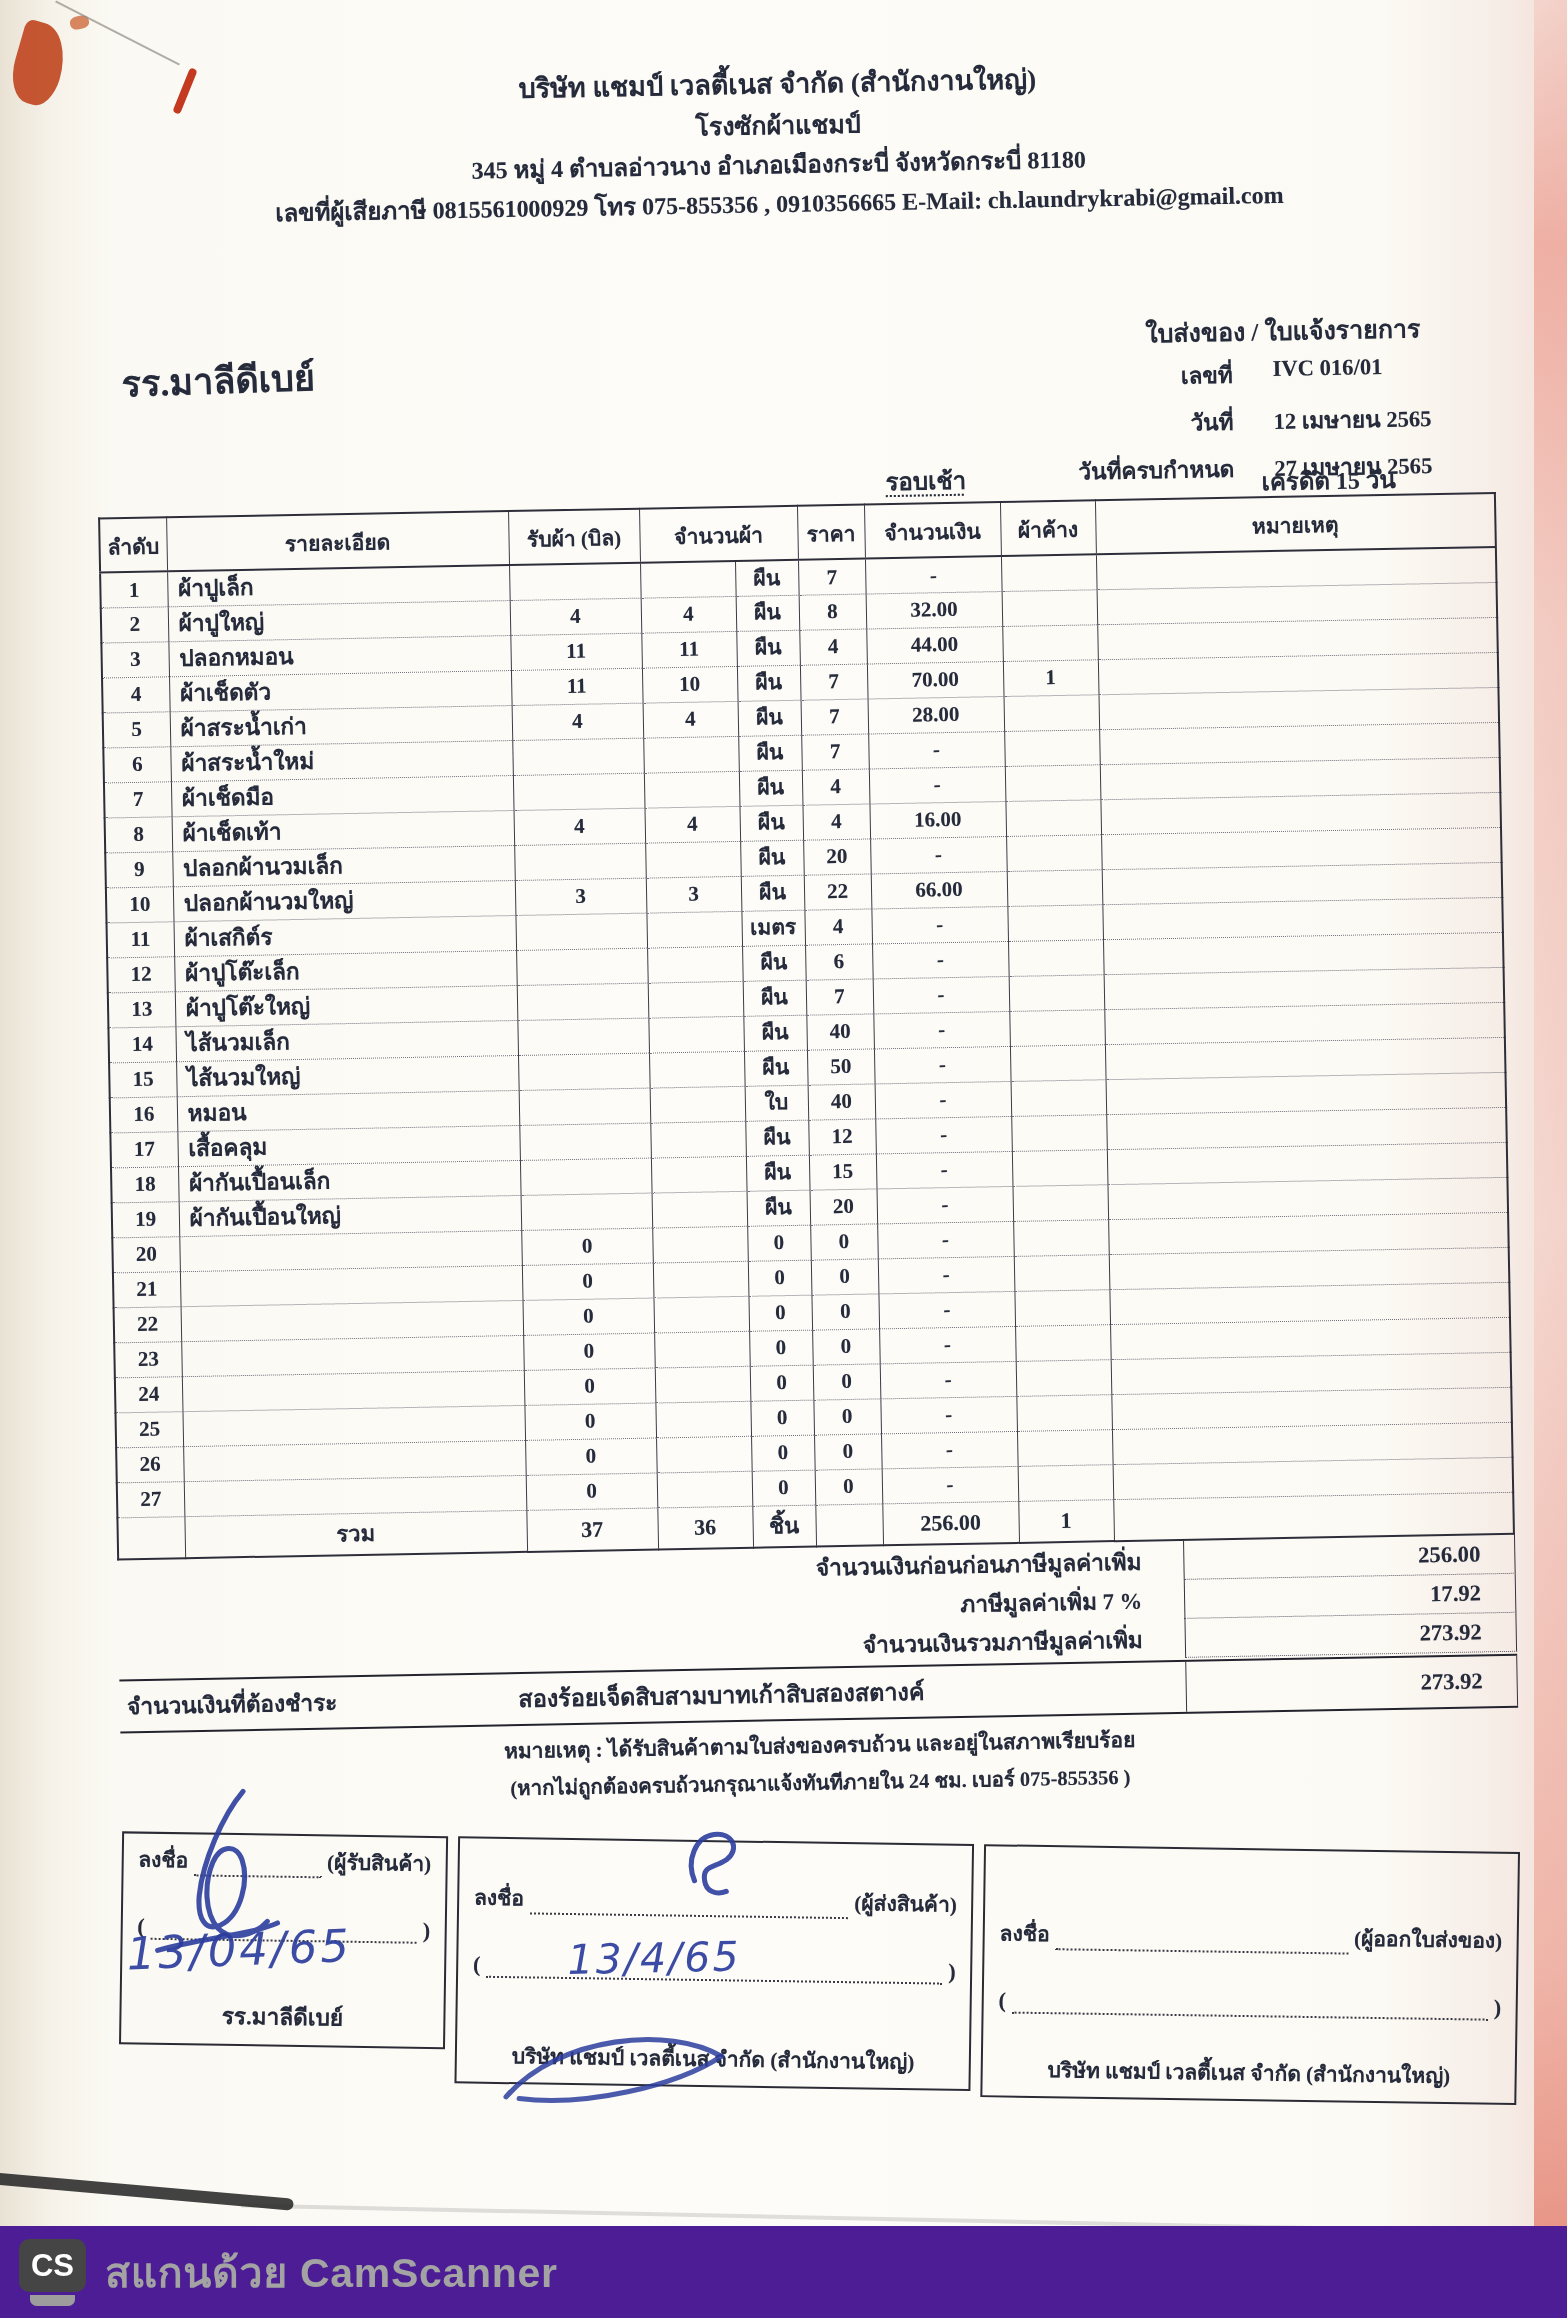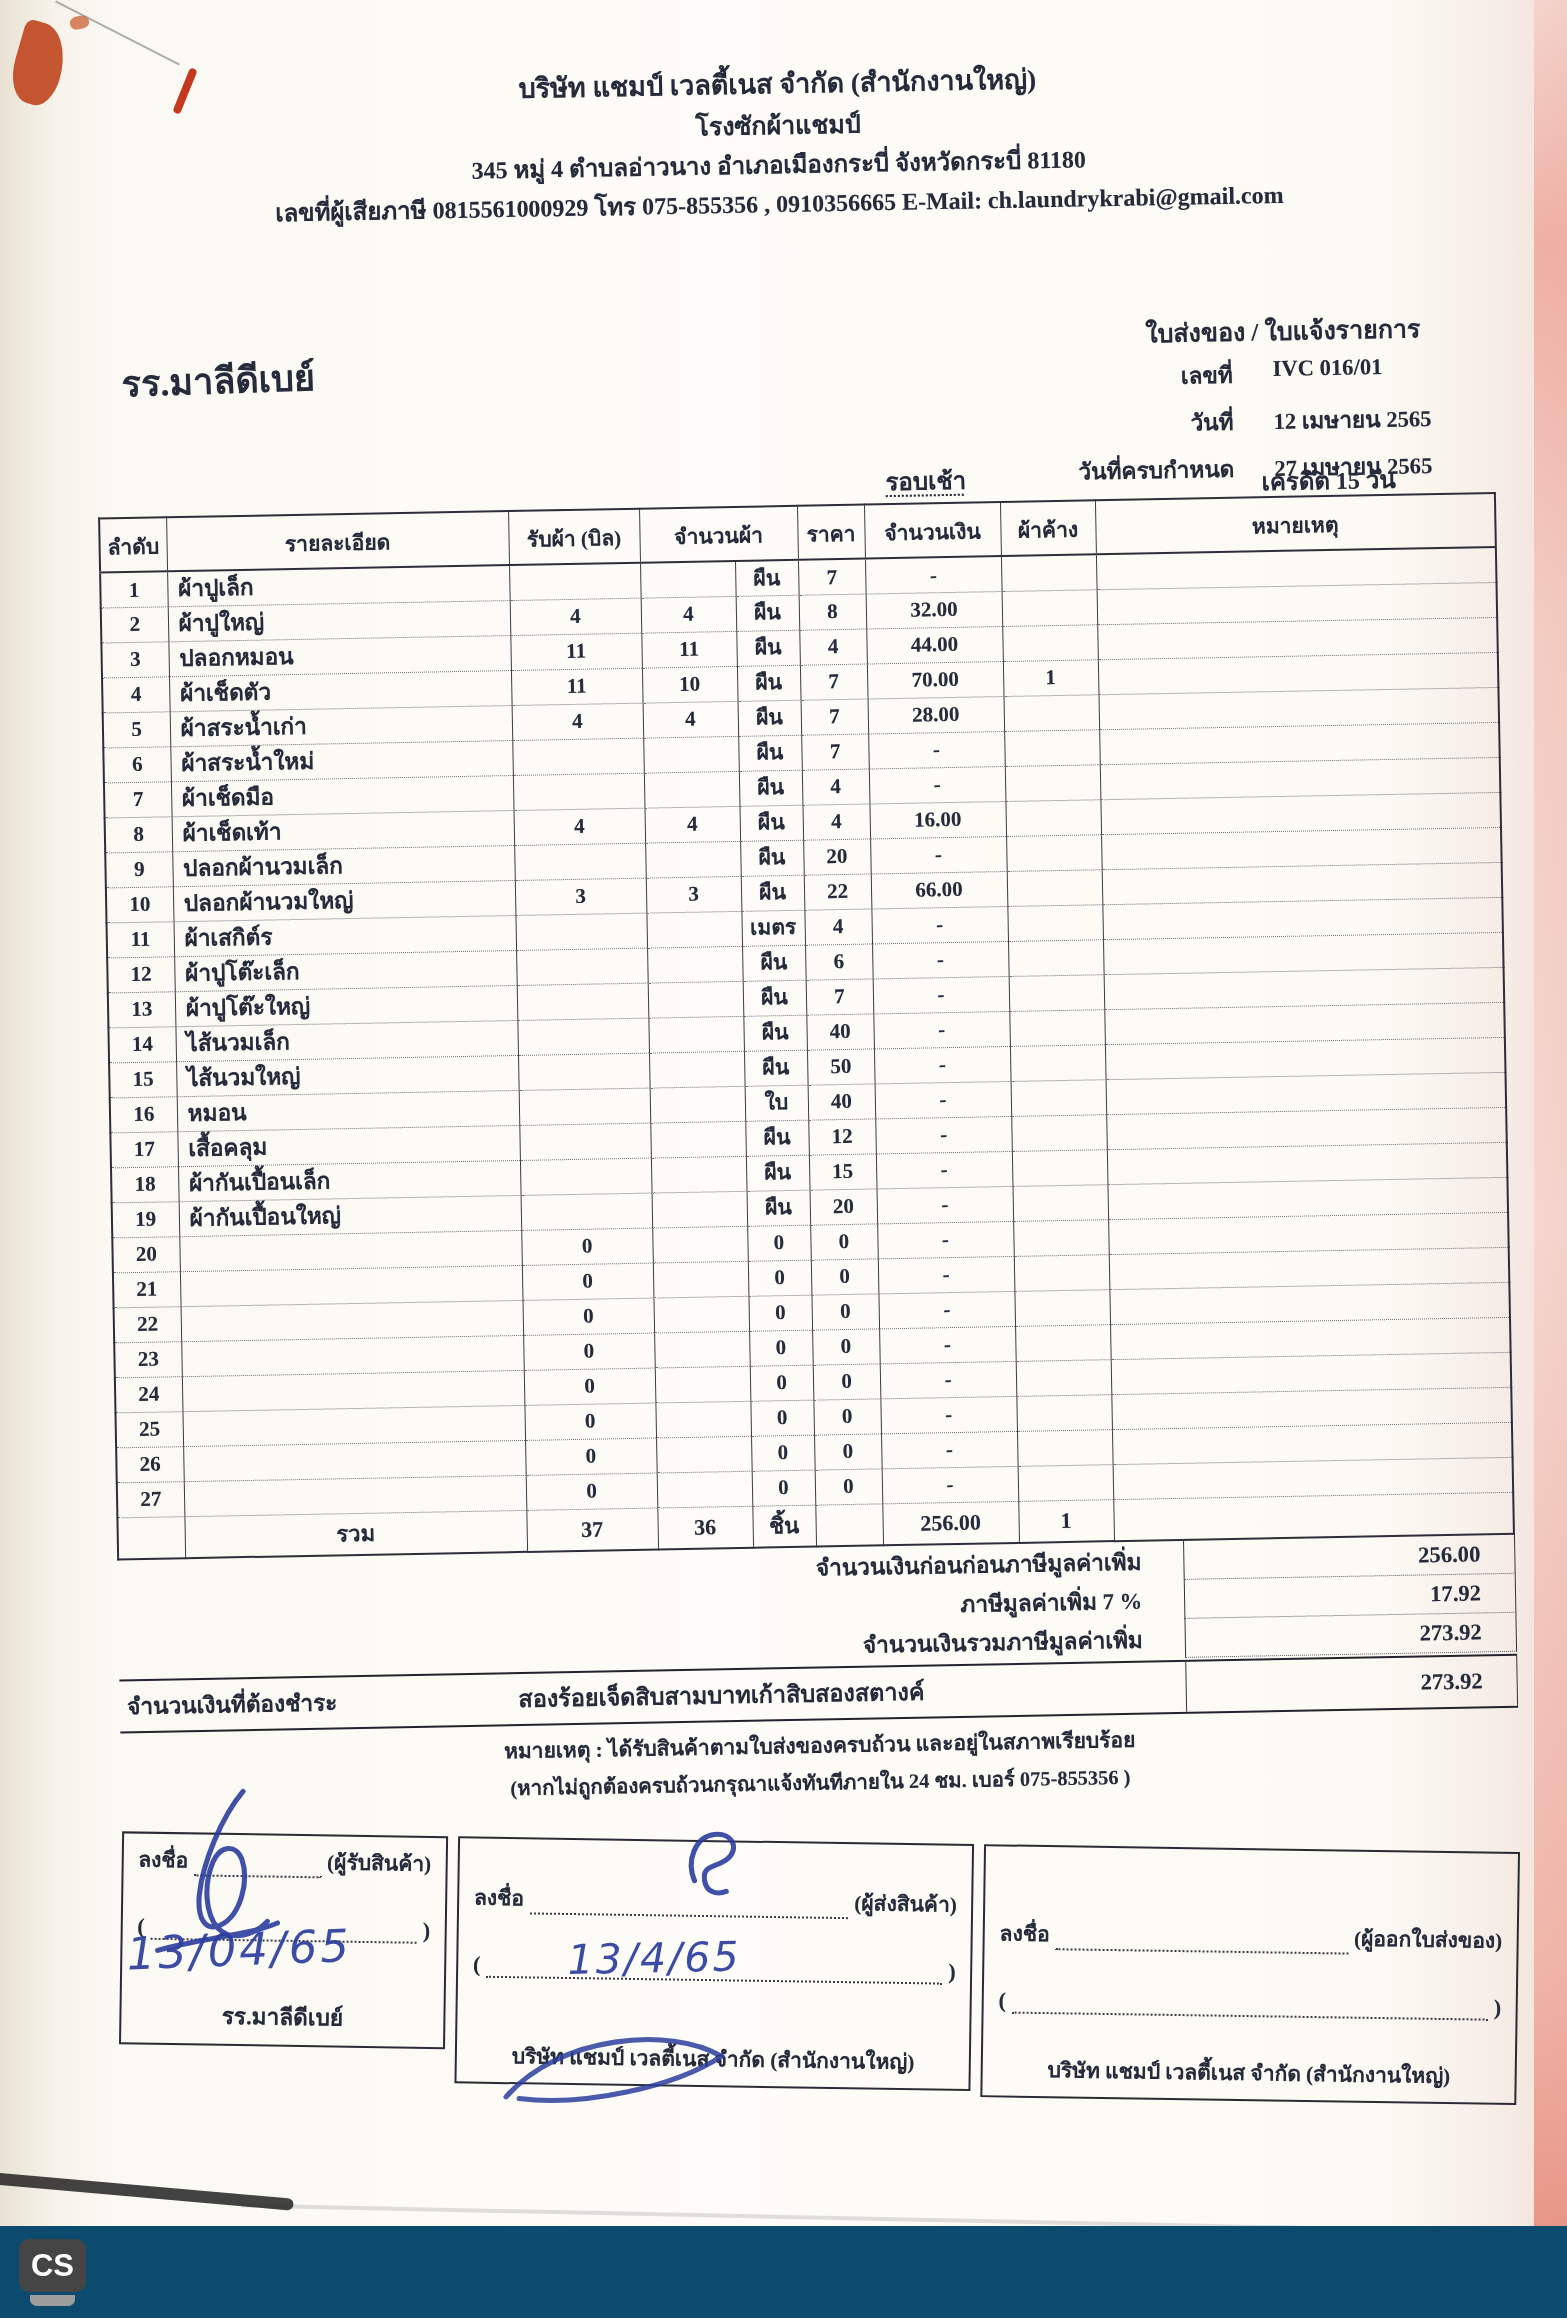--- a/index.html
+++ b/index.html
@@ -111,21 +111,21 @@
   .sig-box.b1 .party { font-size:22.6px; }
 
   .hw { color:#2c3e9e; font-family:"DejaVu Sans",sans-serif; font-style:italic; opacity:.92; }
   .hw-date1 { position:absolute; top:86px; left:4.4px; width:307px; font-size:45px; transform:rotate(-3deg); letter-spacing:2.9px; }
   .hw-date2 { position:absolute; top:93px; left:109px; font-size:41px; transform:rotate(-2deg); letter-spacing:2.2px; }
   .sig-svg { position:absolute; z-index:5; }
   .sig1 { top:-57px; left:8.8px; width:169px; height:191px; }
   .sig2 { top:-25px; left:213px; width:89px; height:90px; }
   .flourish { bottom:-47px; left:41px; width:241px; height:114px; }
 
-  .scan-bar { position:absolute; left:0; right:0; bottom:0; height:93px; background:#0c4a6e;
+  .scan-bar { position:absolute; left:0; right:0; bottom:0; height:93px; background:#4c1d95;
     display:flex; align-items:center; padding-left:19px; font-family:"Liberation Sans","DejaVu Sans",sans-serif; }
   .cs-logo { margin-right:19px; }
   .cs-box { width:67px; height:53px; background:#454545; border-radius:10.2px;
     display:flex; align-items:center; justify-content:center; color:#fff; font-size:31px; font-weight:700; }
   .cs-tab { width:45px; height:11px; background:#9d9d9d; border-radius:0 0 6.6px 6.6px; margin:2.2px auto 0; }
   .scan-text { font-size:41px; color:#a3a3a3; font-weight:600; letter-spacing:0.7px; }
 </style>
 </head>
 <body>
 
@@ -620,14 +620,15 @@
 </div>
 
 <div class="bottom-edge"></div>
 <div class="bottom-edge-faint"></div>
 
 <div class="scan-bar">
   <div class="cs-logo">
     <div class="cs-box">CS</div>
     <div class="cs-tab"></div>
   </div>
+  <div class="scan-text">สแกนด้วย CamScanner</div>
 </div>
 
 
 </body></html>

